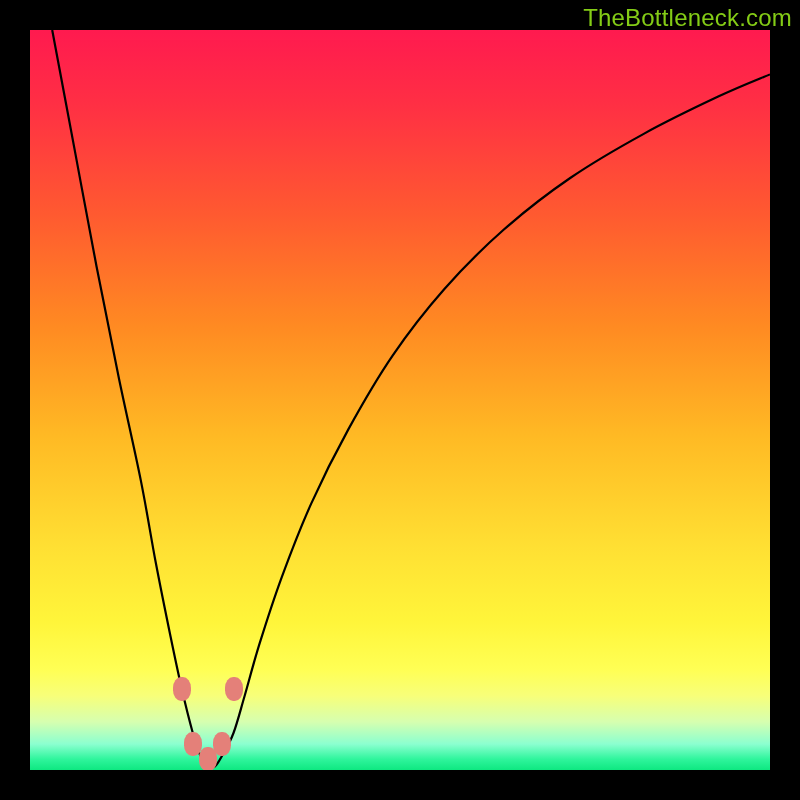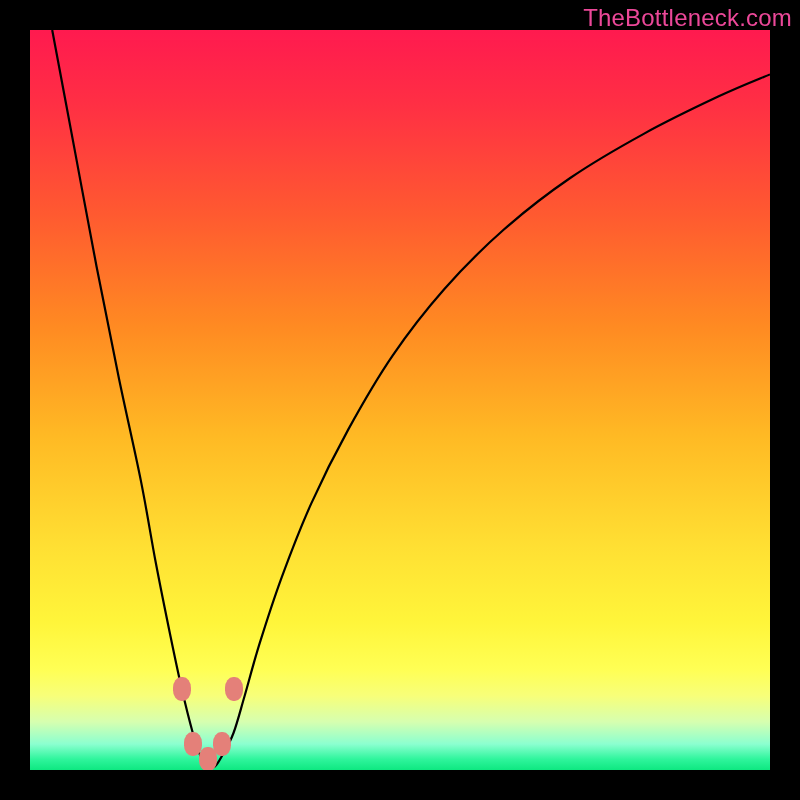--- a/index.html
+++ b/index.html
@@ -47,21 +47,21 @@
     border-radius: 45%;
     background: #e48079;
     width: 18px;
     height: 24px;
     transform: translate(-50%, -50%);
   }
   .watermark {
     position: absolute;
     right: 8px;
     top: 4px;
-    color: #ec4899;
+    color: #84cc16;
     font-size: 24px;
     letter-spacing: 0.2px;
     font-weight: 500;
   }
 </style>
 </head>
 <body>
 
 <div class="frame">
 

